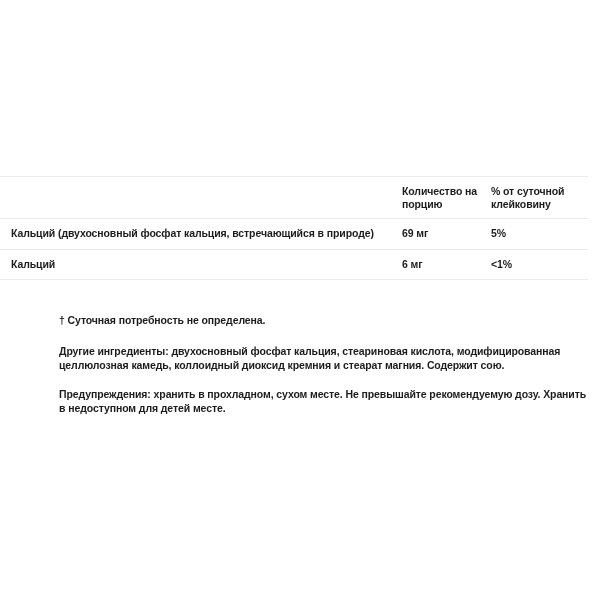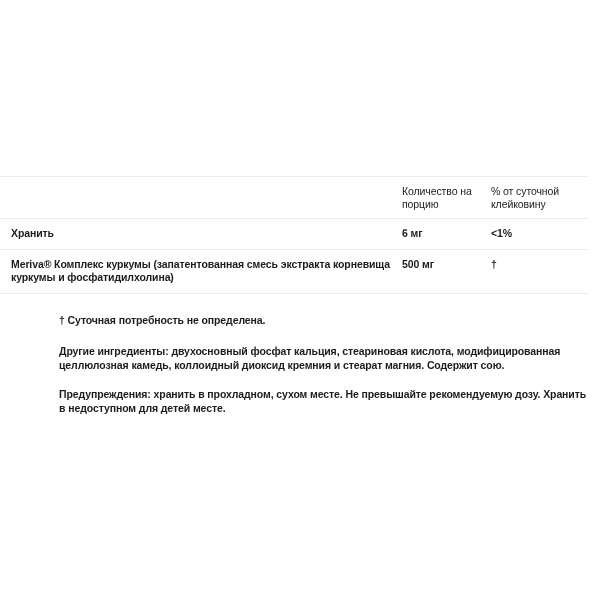--- a/index.html
+++ b/index.html
@@ -53,21 +53,21 @@
   tr.serving-row td.sv-blank {
     border-top: none;
   }
 
   
   tr.head-row td {
     border-top: 1px solid #ececee;
     padding-top: 8px !important;
     padding-bottom: 8px !important;
     font-size: 10.5px;
-    font-weight: normal;
+    font-weight: bold;
     line-height: 12.5px;
     letter-spacing: -0.1px;
   }
   tr.head-row td.hd-name { padding-left: 11px !important; }
 
   
   tr.data-row td {
     border-top: 1px solid #ececee;
     padding-top: 8px !important;
     padding-bottom: 8px !important;
@@ -118,32 +118,32 @@
     </colgroup>
     <tbody>
 
 
       <tr class="head-row">
         <td class="hd-name"></td>
         <td>Количество на порцию</td>
         <td>% от суточной клейковину</td>
       </tr>
 
+      <tr class="data-row">
+        <td class="dr-name">Кальций (двухосновный фосфат кальция, встречающийся в природе)</td>
+        <td>69 мг</td>
+        <td>5%</td>
+      </tr>
 
       <tr class="data-row">
-        <td class="dr-name">Хранить</td>
+        <td class="dr-name">Кальций</td>
         <td>6 мг</td>
         <td>&lt;1%</td>
       </tr>
 
-      <tr class="data-row">
-        <td class="dr-name">Meriva® Комплекс куркумы (запатентованная смесь экстракта корневища куркумы и фосфатидилхолина)</td>
-        <td>500 мг</td>
-        <td>†</td>
-      </tr>
 
       <tr class="closing-row">
         <td></td>
         <td></td>
         <td></td>
       </tr>
 
     </tbody>
   </table>
 

